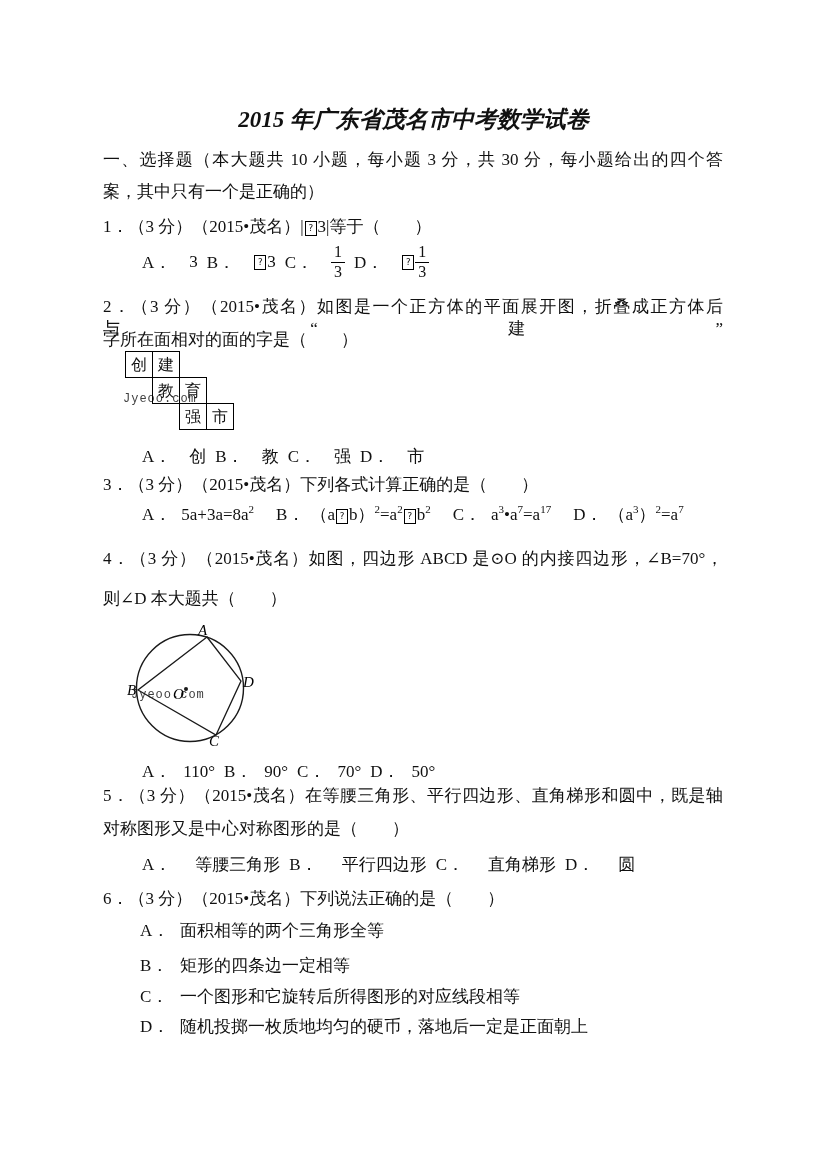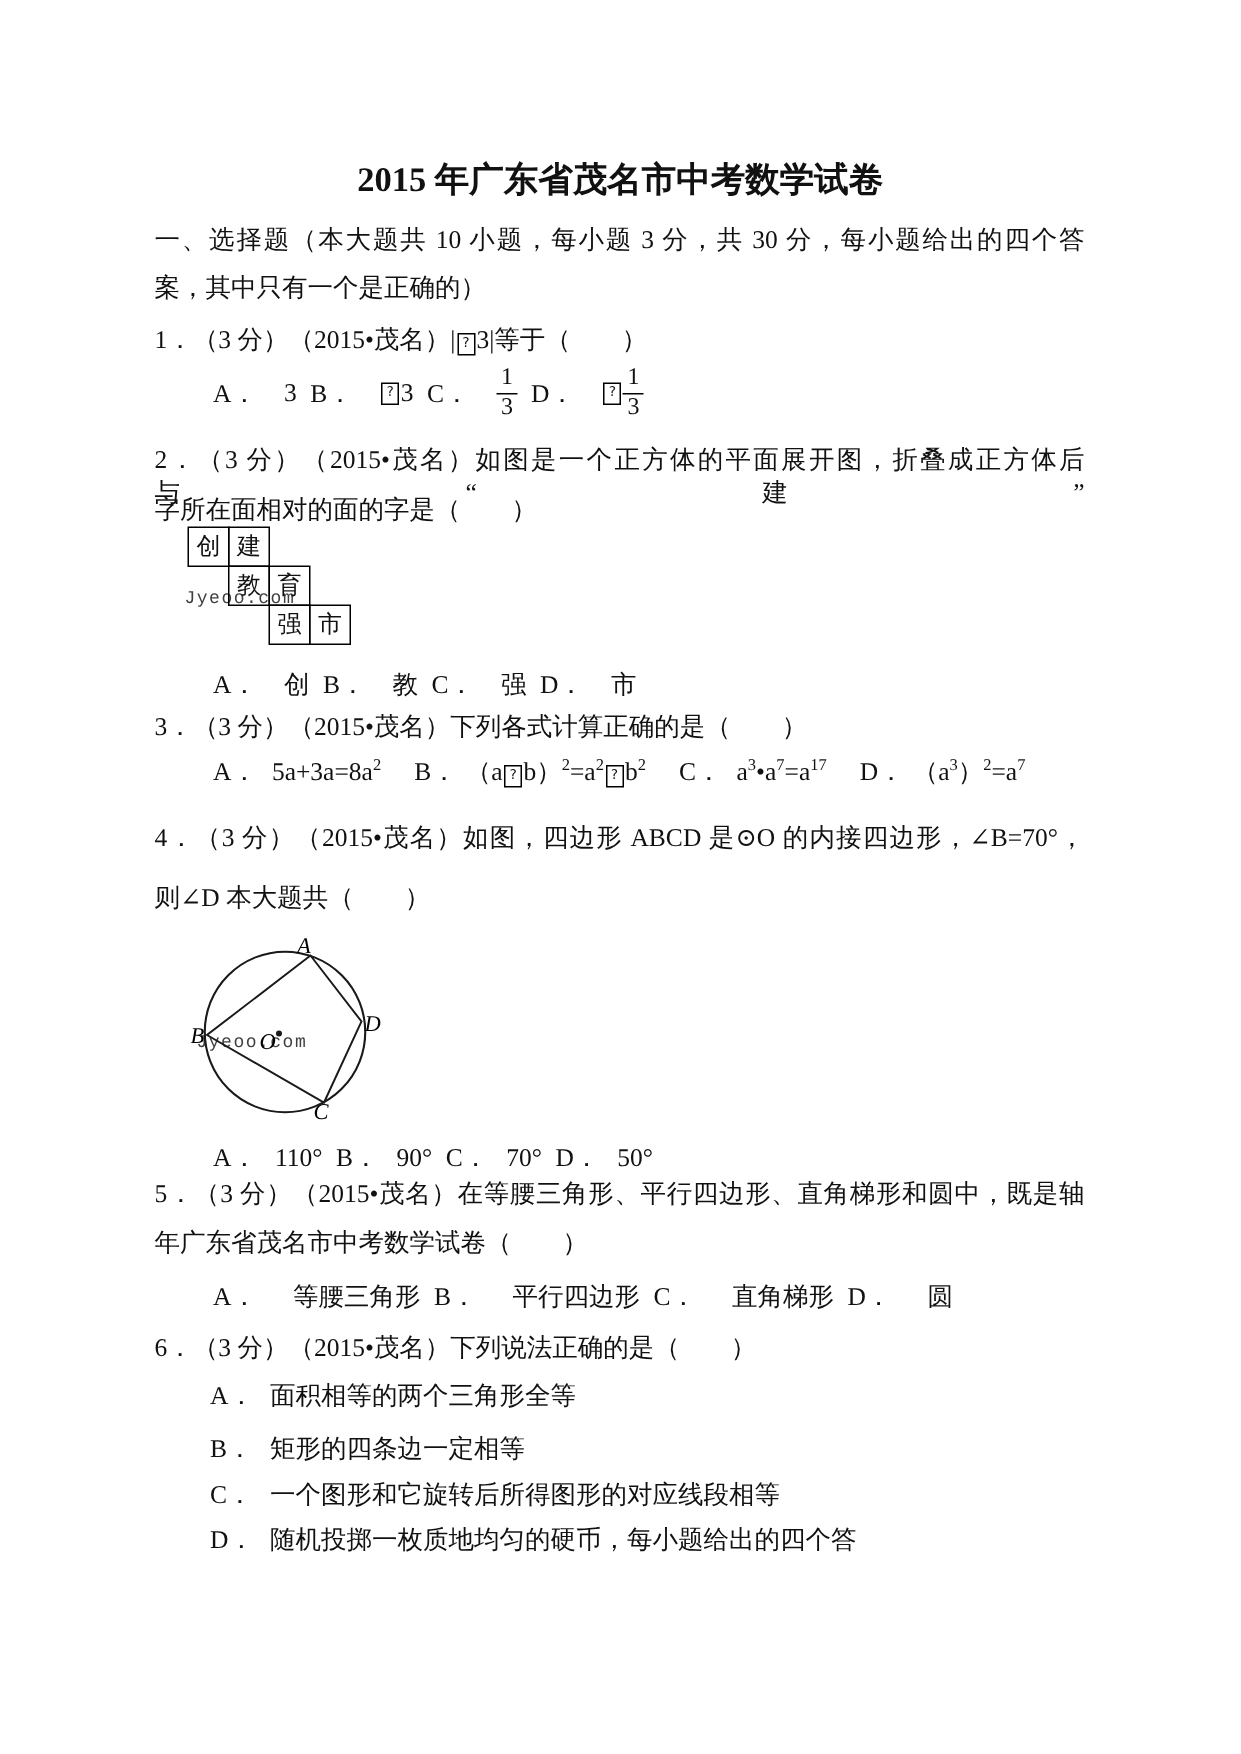--- a/index.html
+++ b/index.html
@@ -1,21 +1,21 @@
 <!DOCTYPE html>
 <html><head>
 <meta charset="utf-8">
 <style>
   html,body{margin:0;padding:0;background:#fff;}
   .page{position:relative;width:827px;height:1169px;background:#fff;overflow:hidden;
         font-family:"Liberation Serif","DejaVu Serif",serif;color:#111;font-size:17px;}
   .line{position:absolute;left:103px;width:620px;line-height:22px;white-space:nowrap;}
   .jl{white-space:normal;text-align:justify;text-align-last:justify;}
   .doc-title{position:absolute;left:0;top:106px;width:827px;text-align:center;
-             font-size:23px;font-weight:bold;line-height:28px;}
+             font-size:23px;font-weight:bold;line-height:28px;font-style:italic;}
   .bold{font-weight:normal;}
   
   .optrow{position:absolute;left:142px;display:flex;align-items:center;white-space:nowrap;}
   .opt{display:inline-flex;align-items:center;margin-right:9px;}
   .olabel{margin-right:18px;}
   .q6opt .olabel{display:inline-block;min-width:40px;margin-right:0;}
   
   .frac{display:inline-block;text-align:center;font-size:16px;line-height:1.05;vertical-align:middle;}
   .frac .num{display:block;border-bottom:1px solid #000;padding:0 3px 1px 3px;}
   .frac .den{display:block;padding-top:1px;}
@@ -155,21 +155,21 @@
         <span class="olabel" style="margin-right:12px">C．</span>
         <span>70°</span>
       </span>
     <span class="opt">
         <span class="olabel" style="margin-right:12px">D．</span>
         <span>50°</span>
       </span>
   </div>
 
   <div class="line jl" style="top:785px">5．（3 分）（2015•茂名）在等腰三角形、平行四边形、直角梯形和圆中，既是轴</div>
-  <div class="line" style="top:818px">年广东省茂名市中考数学试卷（　　）</div>
+  <div class="line" style="top:818px">对称图形又是中心对称图形的是（　　）</div>
 
   <div class="optrow" style="top:853px">
     <span class="opt">
         <span class="olabel" style="margin-right:24px">A．</span>
         <span>等腰三角形</span>
       </span>
     <span class="opt">
         <span class="olabel" style="margin-right:24px">B．</span>
         <span>平行四边形</span>
       </span>
@@ -181,15 +181,15 @@
         <span class="olabel" style="margin-right:24px">D．</span>
         <span>圆</span>
       </span>
   </div>
 
   <div class="line" style="top:888px">6．（3 分）（2015•茂名）下列说法正确的是（　　）</div>
 
   <div class="line q6opt" style="left:140px;top:920px"><span class="olabel">A．</span><span>面积相等的两个三角形全等</span></div>
   <div class="line q6opt" style="left:140px;top:986px"><span class="olabel">C．</span><span>一个图形和它旋转后所得图形的对应线段相等</span></div>
   <div class="line q6opt" style="left:140px;top:955px"><span class="olabel">B．</span><span>矩形的四条边一定相等</span></div>
-  <div class="line q6opt" style="left:140px;top:1016px"><span class="olabel">D．</span><span>随机投掷一枚质地均匀的硬币，每小题给出的四个答</span></div>
+  <div class="line q6opt" style="left:140px;top:1016px"><span class="olabel">D．</span><span>随机投掷一枚质地均匀的硬币，落地后一定是正面朝上</span></div>
 
 </div>
 
 </body></html>

